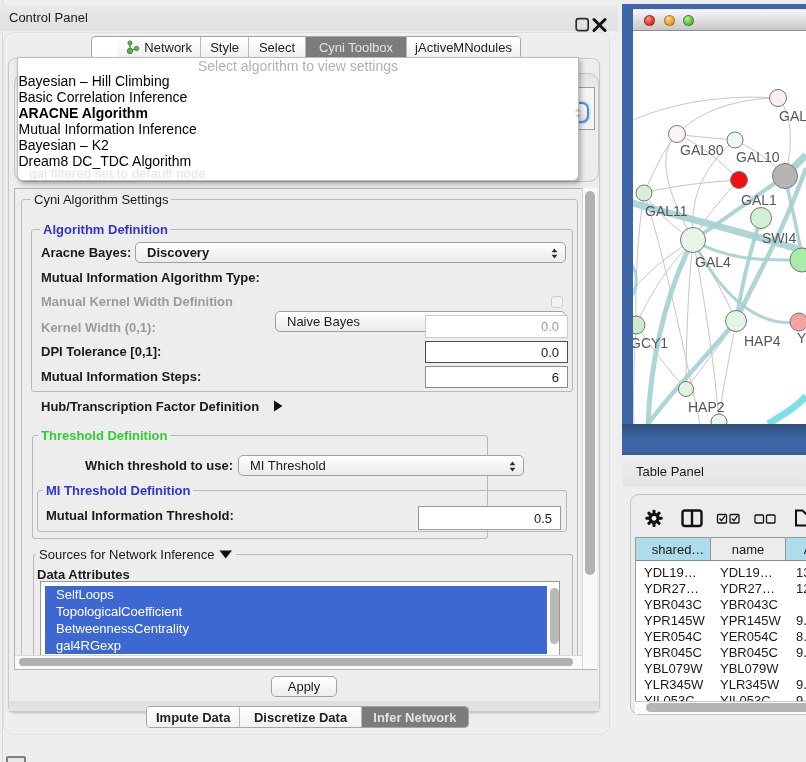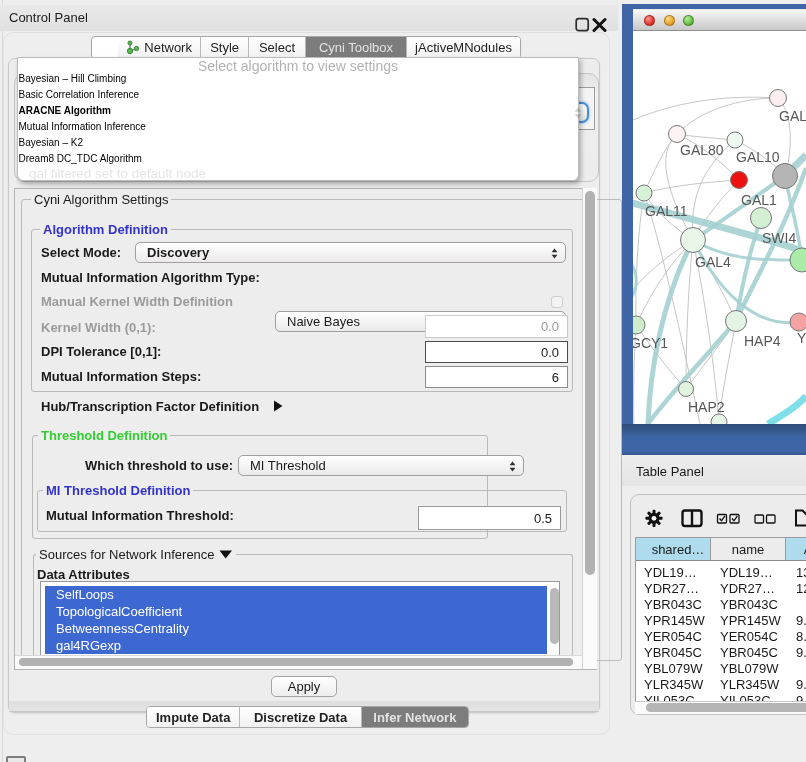--- a/index.html
+++ b/index.html
@@ -45,21 +45,21 @@
 #apply { left:271px; top:676px; width:66px; height:21px; background:linear-gradient(#ffffff,#ededed); border:1px solid #a3a3a3; border-radius:5px; text-align:center; line-height:19px; font-size:13px; color:#1a1a1a; }
 
 #bottombar { left:8.5px; top:701px; width:590px; height:11px; background:linear-gradient(#dedede,#e4e4e4); border-bottom:1px solid #c6c6c6; }
 #bottabs { left:146px; top:706px; width:323px; height:22px; }
 #bottabs .s1{width:94px;} #bottabs .s2{width:122px;} #bottabs .s3{width:107px;}
 #bottabs .seg { font-weight:bold; }
 #cornerbox { left:6px; top:756px; width:20px; height:12px; border:2px solid #7e7e7e; background:#e8e8e8; border-radius:2px; }
 
 #popup { left:17px; top:57px; width:562px; height:124px; background:#ffffff; border:1px solid #bbb; border-radius:0 0 6px 6px; box-shadow:2px 3px 5px rgba(0,0,0,0.3); }
 #popup .ph { position:absolute; top:0px; width:100%; text-align:center; color:#b2b2b2; font-size:14px; }
-#popup .it { position:absolute; left:0.5px; font-size:10px; color:#000; white-space:nowrap; }
+#popup .it { position:absolute; left:0.5px; font-size:14px; color:#000; white-space:nowrap; }
 
 #subpanel { left:14px; top:73px; width:585px; height:109px; border:1px solid #c6c6c6; border-radius:10px; background:linear-gradient(#e3e3e3, #efefef 18%, #ececec); }
 #rectbox { left:250px; top:87px; width:345px; height:43px; border:1px solid #9c9c9c; background:#f4f4f4; }
 #bigcombo { left:280px; top:101.5px; width:308.5px; height:21.5px; border:2.5px solid #4a90d8; border-radius:7px; background:linear-gradient(#ffffff,#e6e6e6); box-shadow:0 0 2.5px rgba(74,144,216,0.8), inset 0 0 1px rgba(74,144,216,0.5); }
 
 #blue { left:622px; top:4px; width:184px; height:451px; background:#3e66a6; }
 #blue .band { position:absolute; left:0; top:420px; width:184px; height:31px; background:linear-gradient(#2e4d79,#3e66a6 45%, #3e66a6 88%, #35578c); }
 #win { left:633px; top:9px; width:173px; height:415px; background:#fff; }
 #wtitle { position:absolute; left:0; top:0; width:173px; height:22px; background:linear-gradient(#f7f7f7,#c8c8c8); border-bottom:1px solid #8e8e8e; border-top:1px solid #e8e8e8; }
 .light { position:absolute; top:5px; width:11px; height:11px; border-radius:50%; }
@@ -102,28 +102,28 @@
 </div>
 
 <div class="abs" id="bottombar"></div>
 
 <div class="abs" id="subpanel"></div>
 <div class="abs" id="rectbox"></div>
 <div class="abs" id="bigcombo"></div>
 
 <div class="abs" id="scrollpane"></div>
 
-<div class="groupbox" style="left:21px; top:199px; width:601px; height:462px; border-color:#bbb;">
+<div class="groupbox" style="left:21px; top:199px; width:557px; height:462px; border-color:#bbb;">
   <span class="gtitle" style="left:9px;">Cyni Algorithm Settings</span>
 </div>
 
 <div class="groupbox" style="left:31px; top:229px; width:542px; height:163px;">
   <span class="gtitle" style="color:#3333cc; font-weight:bold;">Algorithm Definition</span>
 </div>
-<div class="lbl" style="left:41px; top:245px;">Select Mode:</div>
+<div class="lbl" style="left:41px; top:245px;">Aracne Bayes:</div>
 <div class="combo" style="left:135px; top:242px; width:431px;font-weight:bold;">Discovery
   <svg width="7" height="11">
       <path d="M3.5 0.5 L6.4 4.2 L0.6 4.2 Z" fill="#2e2e2e"></path>
       <path d="M3.5 10.5 L0.6 6.8 L6.4 6.8 Z" fill="#2e2e2e"></path>
     </svg>
 </div>
 <div class="lbl" style="left:41px; top:270px;">Mutual Information Algorithm Type:</div>
 <div class="combo" style="left:275px; top:267px; width:291px;margin-top:44px;">Naive Bayes
   <svg width="7" height="11">
       <path d="M3.5 0.5 L6.4 4.2 L0.6 4.2 Z" fill="#2e2e2e"></path>

